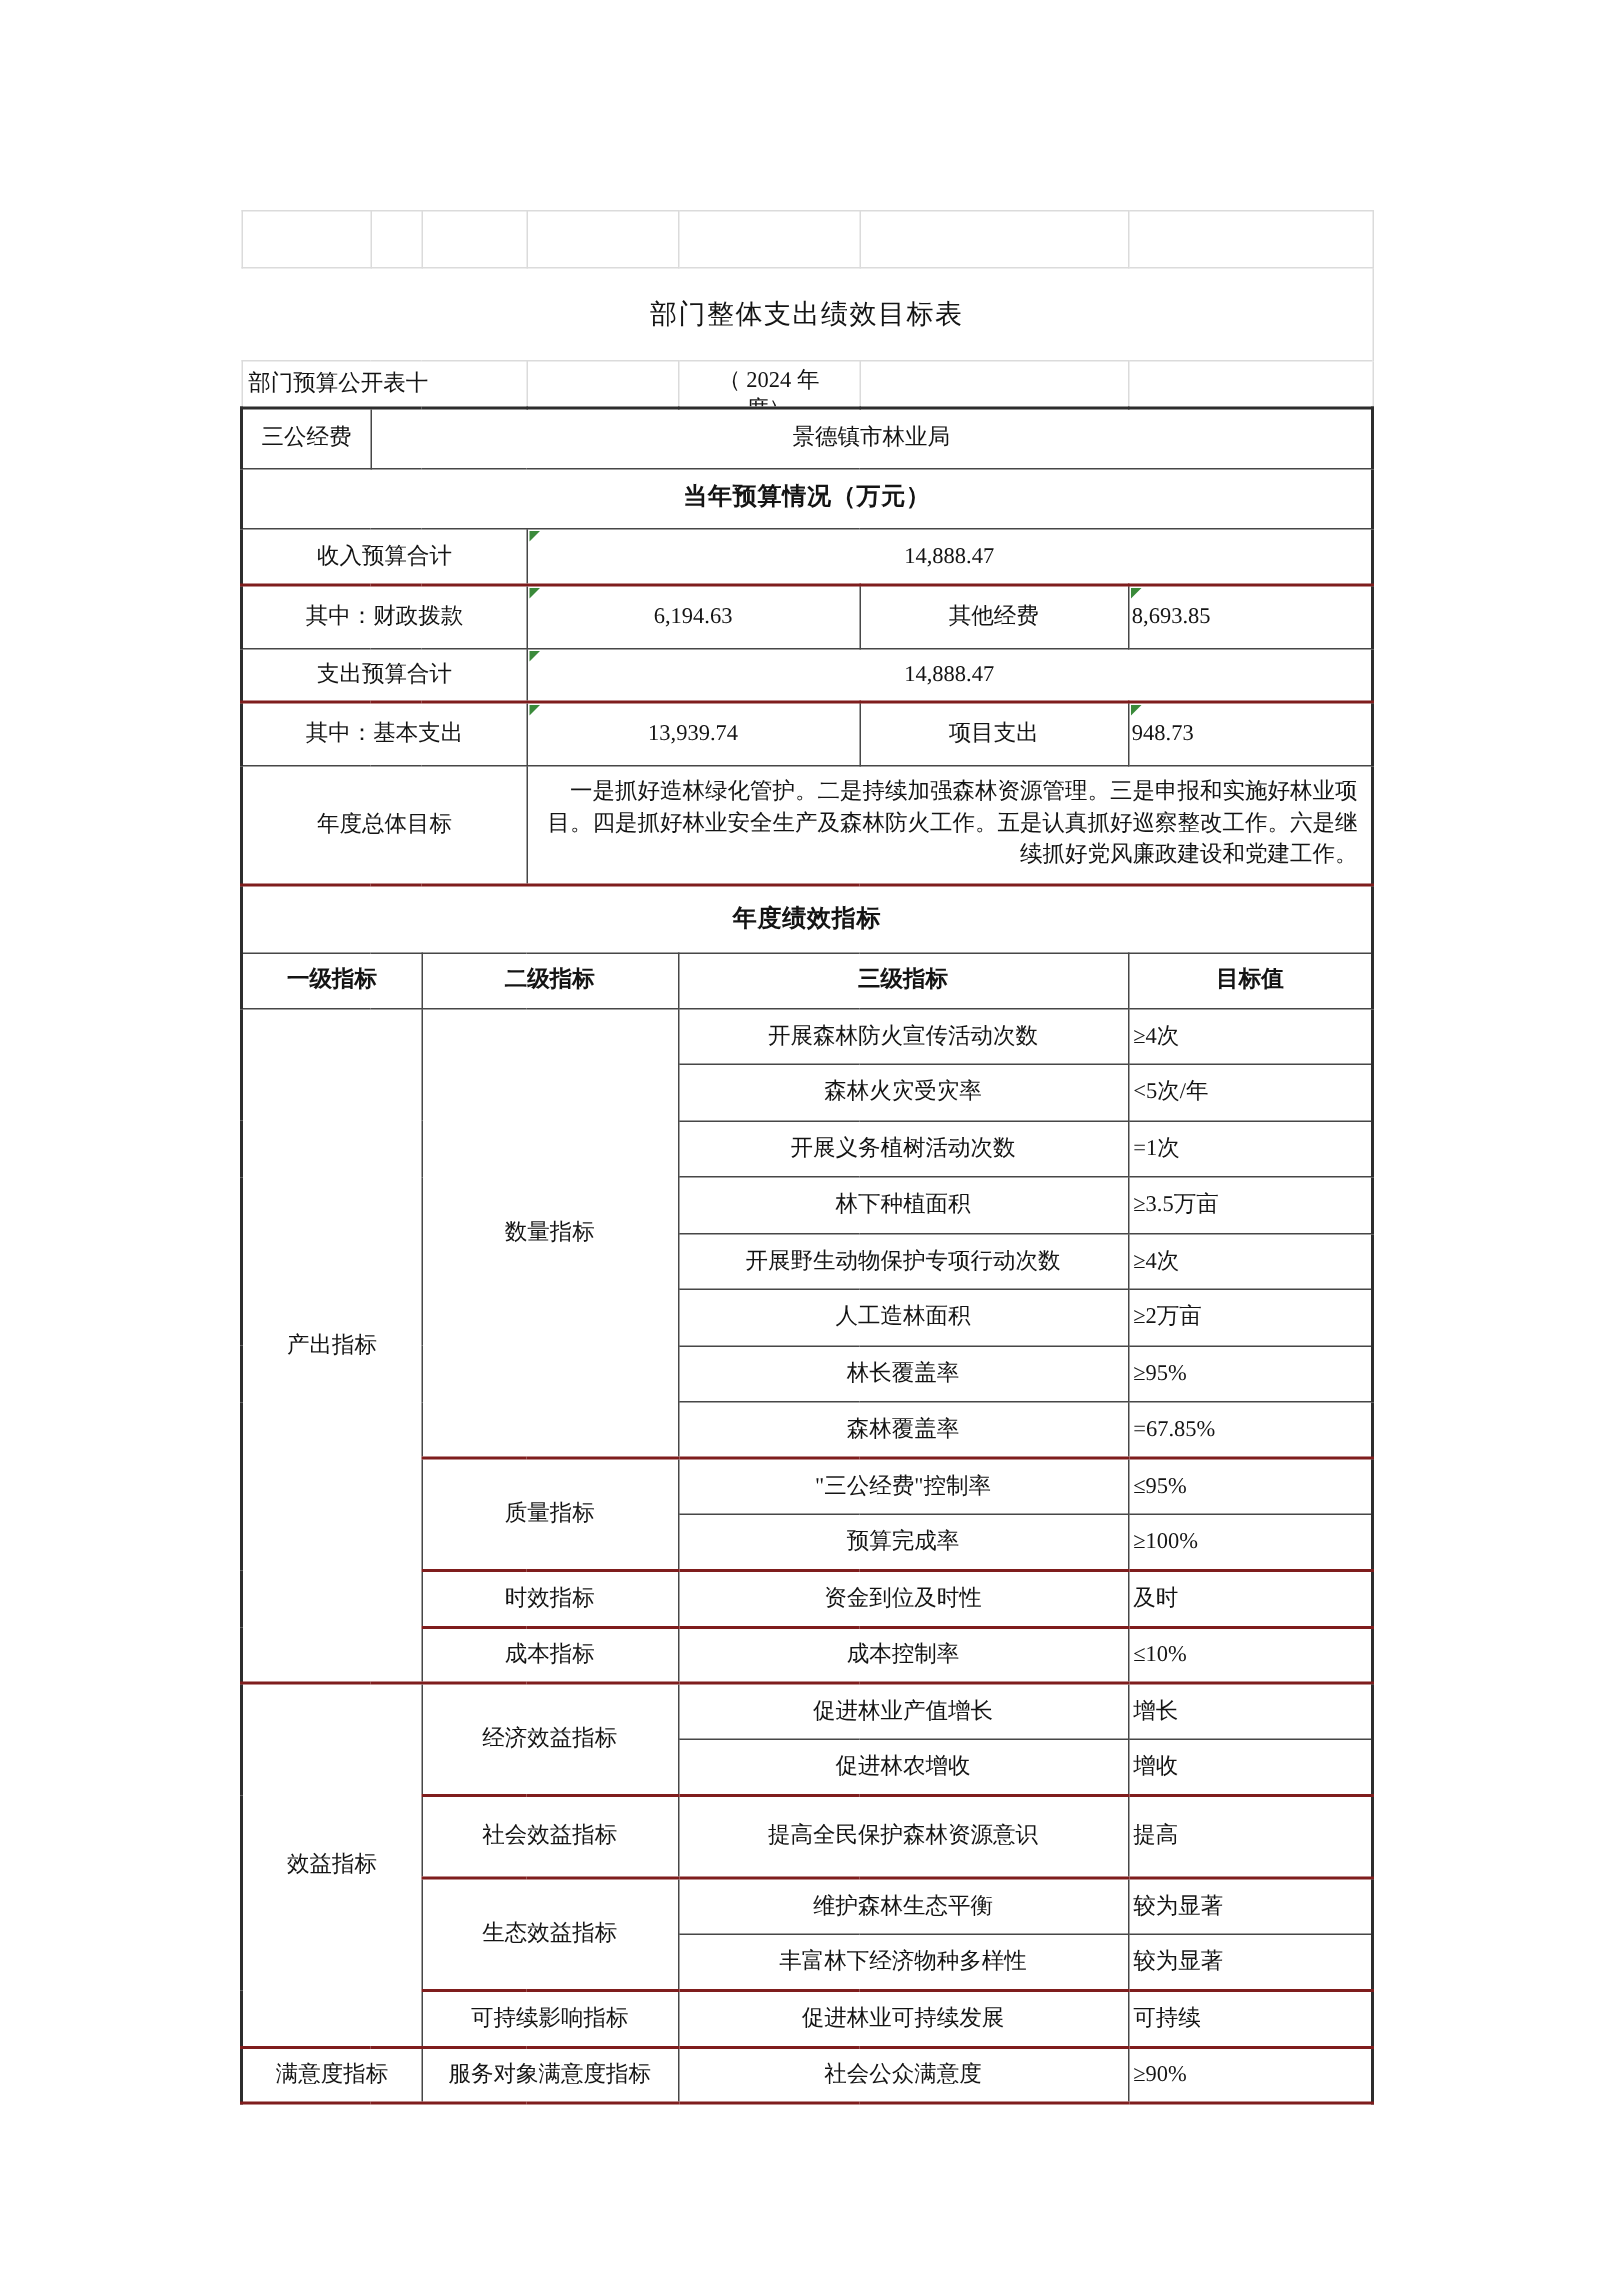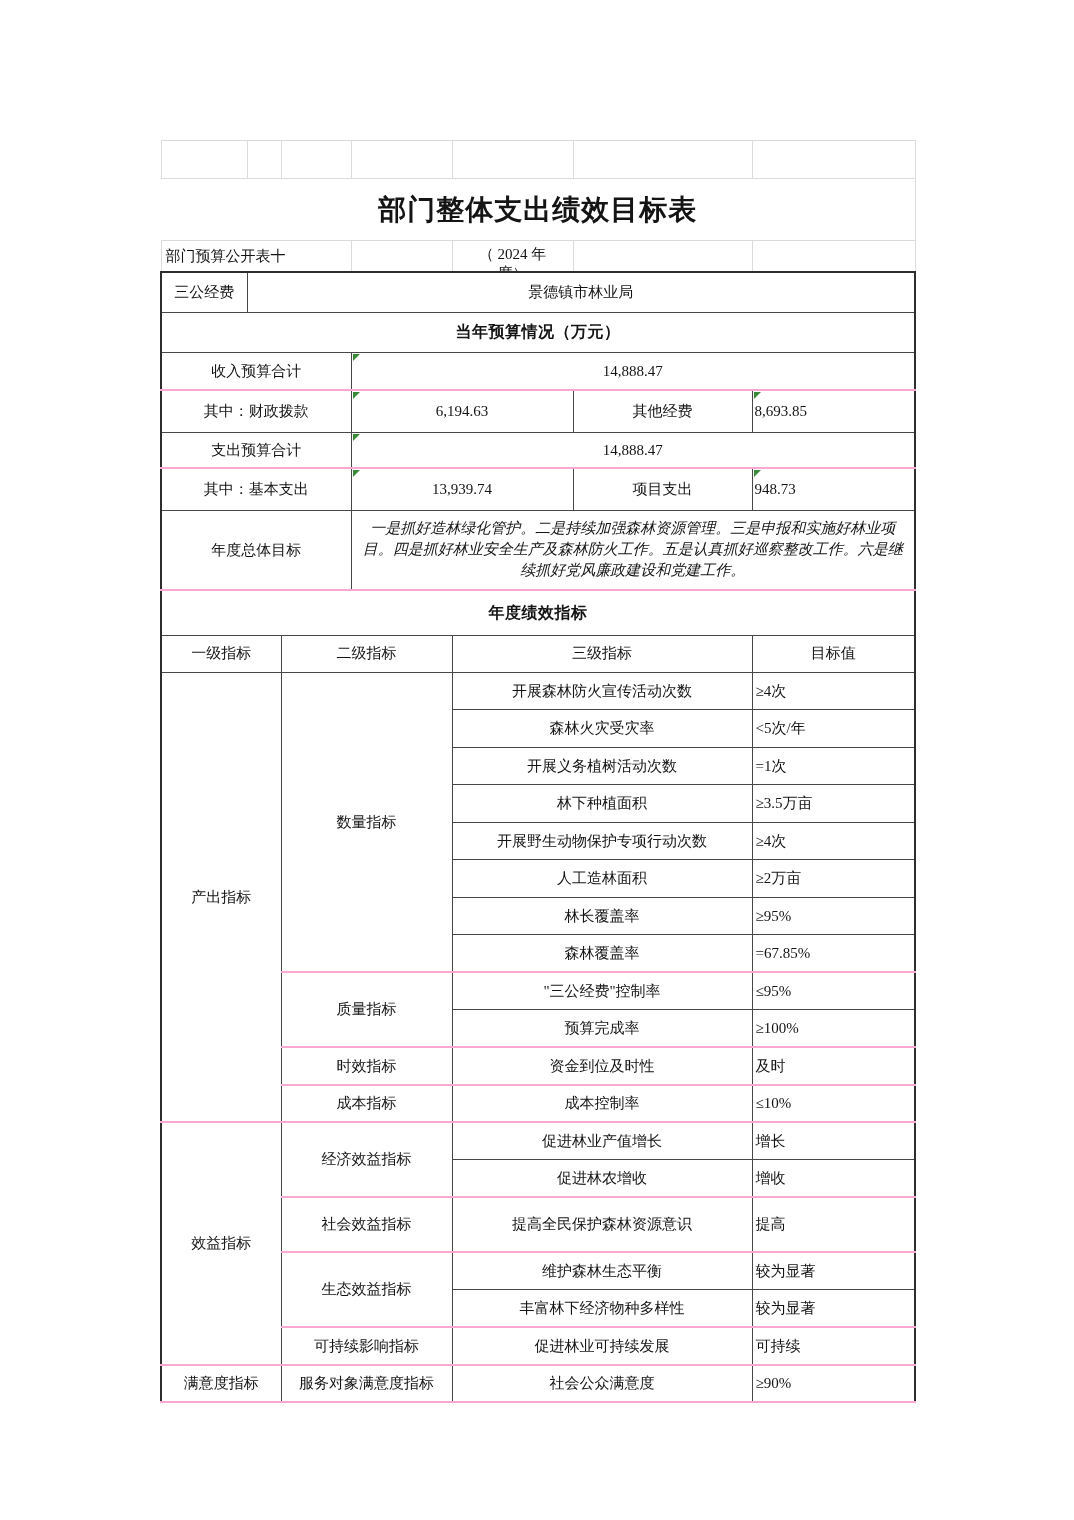--- a/index.html
+++ b/index.html
@@ -5,37 +5,37 @@
   html,body{margin:0;padding:0;background:#ffffff;}
   body{width:1074px;height:1520px;position:relative;overflow:hidden;
        font-family:"Liberation Serif","DejaVu Serif",serif;color:#141414;}
   .sheet{position:absolute;left:160px;top:140px;}
   table{border-collapse:collapse;table-layout:fixed;width:754px;}
   td{border:1px solid #474747;padding:0 3px;font-size:15px;text-align:center;
      vertical-align:middle;position:relative;overflow:hidden;line-height:1.35;
      word-break:break-all;}
   tr.light > td{border:1px solid #dbdbdb;}
   td.titlecell{border:none;border-top:1px solid #dbdbdb;border-right:1px solid #dbdbdb;
-     font-size:28px;letter-spacing:1px;font-weight:700;}
+     font-size:18px;letter-spacing:1px;font-weight:400;}
   td.nleft{border-left:none;}
   .tleft{text-align:left;}
   .bl2{border-left:2px solid #2d2d2d;}
   .br2{border-right:2px solid #2d2d2d;}
   .bt2{border-top:2px solid #2d2d2d;}
-  .bb2{border-bottom:2px solid #f9a8d4;}
-  .goal{ text-align:center;line-height:21px;padding:4px 9px;font-style:italic;}
+  .bb2{border-bottom:2px solid #7f1d1d;}
+  .goal{ text-align:right;line-height:21px;padding:4px 9px;}
   .tgt{text-align:left;padding-left:3px;}
   .num-l{text-align:left;padding-left:2px;}
   .subl{padding-left:4px;}
   .yrcell{vertical-align:top;padding-top:3px;margin-left:48px;}
   .yr1{line-height:20px;height:20px;}
   .yr2{line-height:18px;height:7px;overflow:hidden;}
   .tri{position:absolute;top:1px;left:1px;width:0;height:0;
        border-top:7px solid #3a8a3a;border-right:7px solid transparent;}
-  .hdr{font-weight:normal;font-size:15px;}
+  .hdr{font-weight:bold;font-size:15px;}
   .sectitle{font-weight:bold;font-size:16px;letter-spacing:0.5px;}
 </style>
 </head>
 <body>
 
 <div class="sheet">
 <table>
   <colgroup>
     <col style="width:86px">
         <col style="width:34px">

